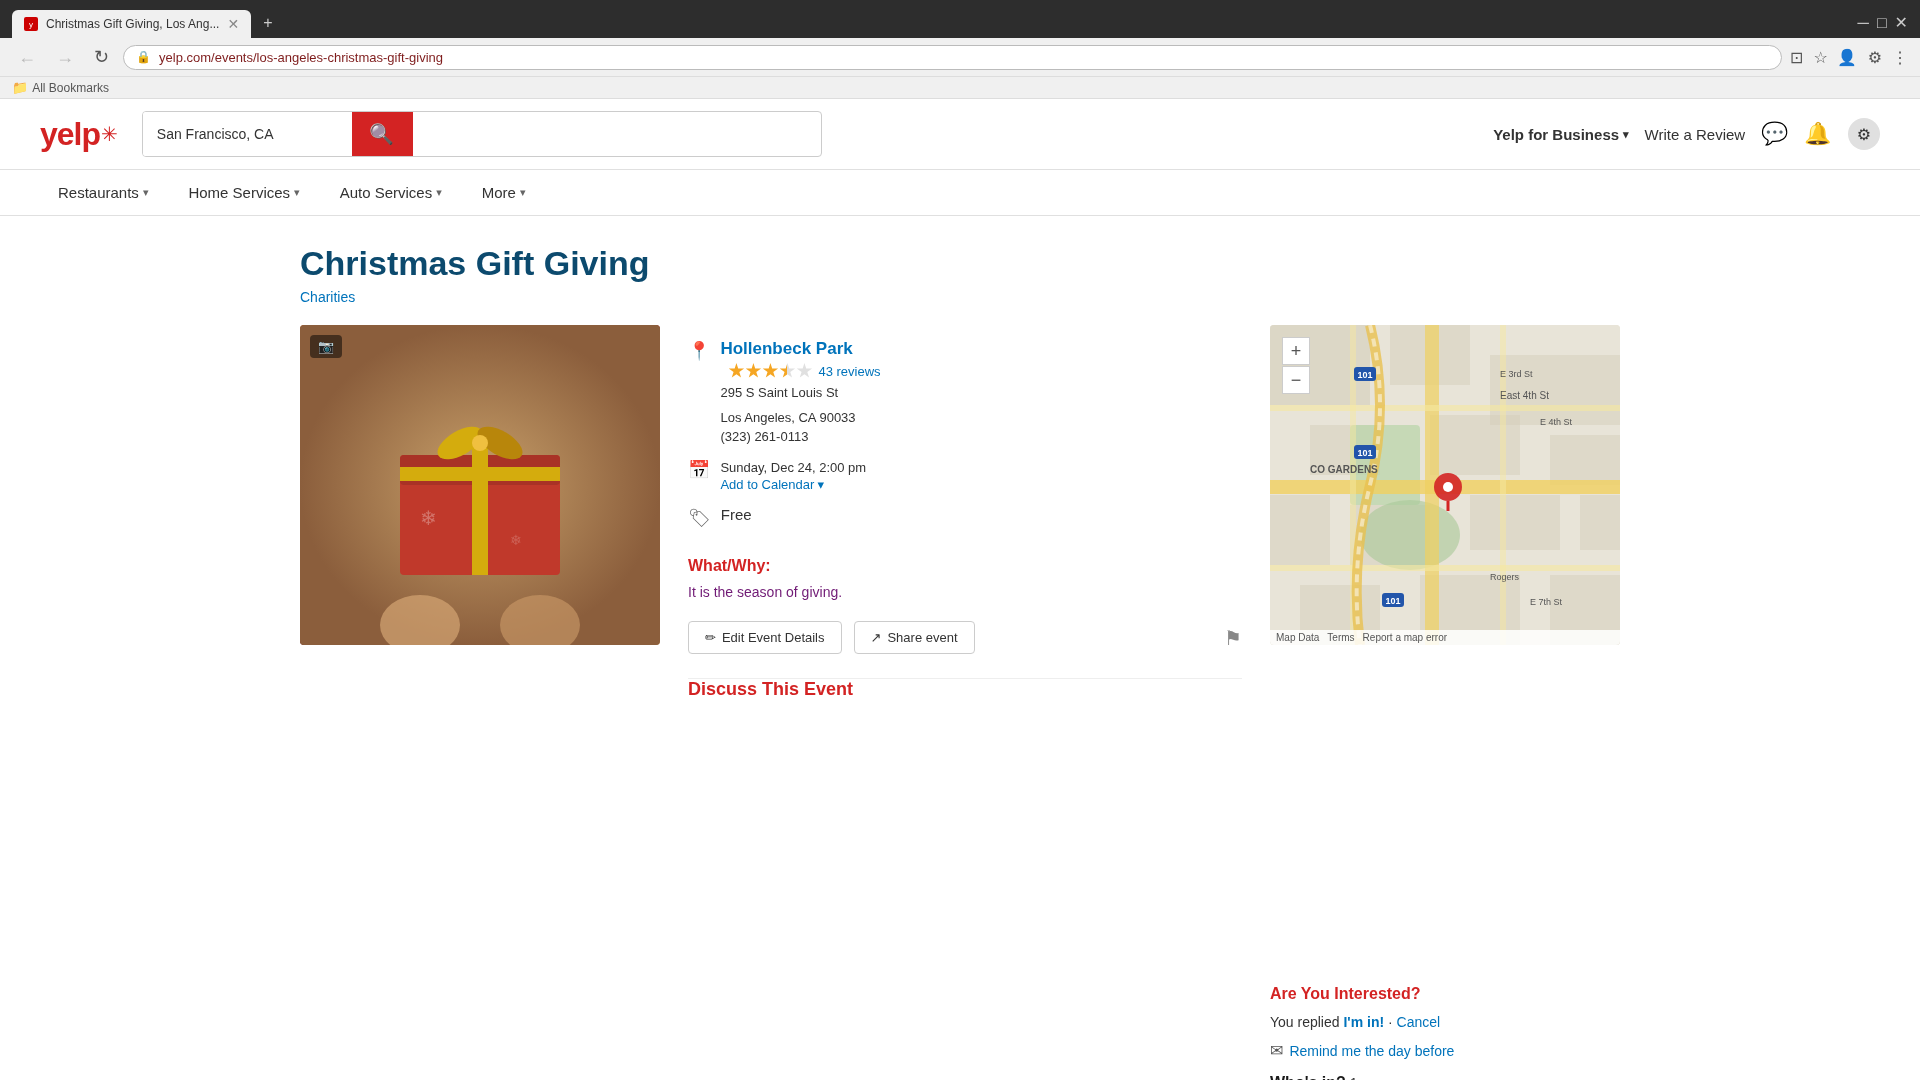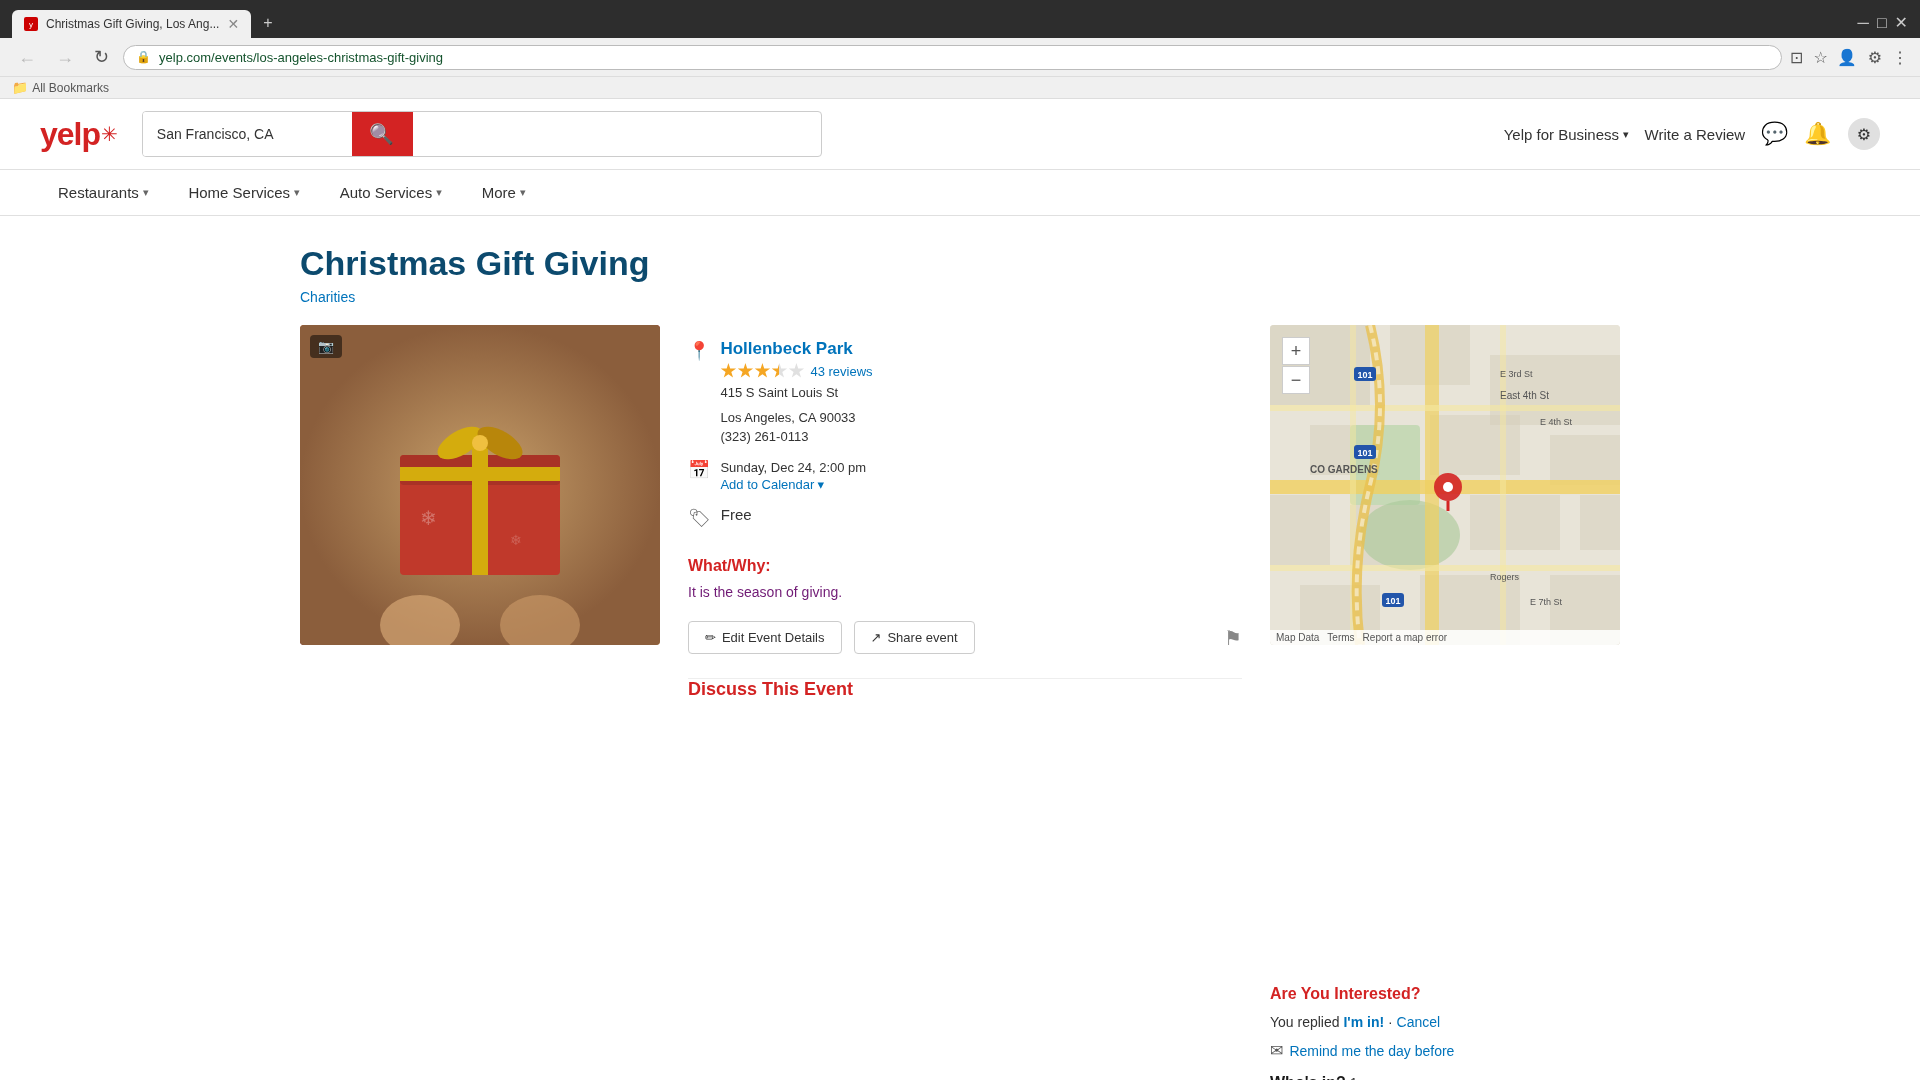--- a/index.html
+++ b/index.html
@@ -16,36 +16,36 @@
     .tab-new { background: transparent; color: #ccc; padding: 6px 10px; border-radius: 6px 6px 0 0; font-size: 16px; cursor: pointer; }
     .browser-tab-bar-end { display: flex; align-items: center; gap: 8px; margin-left: auto; padding-bottom: 6px; }
     .browser-tab-bar-end .win-btn { color: #ccc; font-size: 16px; cursor: pointer; }
 
     
     .browser-toolbar { background: #f0f0f0; padding: 6px 12px; display: flex; align-items: center; gap: 8px; border-bottom: 1px solid #ddd; }
     .nav-btn { background: none; border: none; color: #555; font-size: 18px; cursor: pointer; padding: 2px 6px; border-radius: 4px; }
     .nav-btn.disabled { color: #bbb; cursor: default; }
     .address-bar { flex: 1; display: flex; align-items: center; background: #fff; border: 1.5px solid #bbb; border-radius: 20px; padding: 4px 12px; font-size: 13px; color: #333; gap: 8px; }
     .address-lock { font-size: 12px; color: #555; }
-    .address-text { flex: 1; color: #14532d; }
+    .address-text { flex: 1; color: #7f1d1d; }
     .toolbar-actions { display: flex; align-items: center; gap: 10px; }
     .toolbar-icon { color: #555; font-size: 16px; cursor: pointer; }
     .bookmarks-bar { background: #f0f0f0; padding: 3px 12px; border-bottom: 1px solid #ddd; font-size: 12px; color: #555; display: flex; align-items: center; gap: 4px; }
     .bookmarks-bar-icon { font-size: 13px; }
 
     
     .yelp-header { background: #fff; border-bottom: 1px solid #e0e0e0; padding: 0 40px; }
     .yelp-top { display: flex; align-items: center; gap: 16px; padding: 12px 0; }
     .yelp-logo { display: flex; align-items: center; margin-right: 8px; }
     .search-bar { display: flex; flex: 1; max-width: 680px; border: 1px solid #ccc; border-radius: 4px; overflow: hidden; }
     .search-input { flex: 1; padding: 10px 14px; border: none; outline: none; font-size: 14px; color: #999; border-right: 1px solid #ccc; }
     .search-location { flex: 0 0 200px; padding: 10px 14px; border: none; outline: none; font-size: 14px; color: #333; }
     .search-btn { background: #d32323; border: none; padding: 10px 18px; cursor: pointer; display: flex; align-items: center; justify-content: center; }
     .header-actions { margin-left: auto; display: flex; align-items: center; gap: 16px; }
-    .yelp-business-link { font-size: 15px; color: #333; text-decoration: none; font-weight: 400; display: flex; align-items: center; gap: 4px; }
+    .yelp-business-link { font-size: 15px; color: #333; text-decoration: none; font-weight: 700; display: flex; align-items: center; gap: 4px; }
     .write-review-btn { font-size: 15px; color: #333; text-decoration: none; font-weight: 500; }
     .header-icon { font-size: 22px; color: #555; cursor: pointer; }
     .user-avatar { width: 32px; height: 32px; background: #e0e0e0; border-radius: 50%; display: flex; align-items: center; justify-content: center; font-size: 16px; cursor: pointer; }
 
     
     .yelp-nav { background: #fff; border-bottom: 1px solid #e0e0e0; padding: 0 40px; display: flex; align-items: center; gap: 4px; }
     .nav-item { padding: 14px 18px; font-size: 15px; color: #333; cursor: pointer; display: flex; align-items: center; gap: 4px; font-weight: 500; }
     .nav-chevron { font-size: 11px; color: #666; }
 
     
@@ -55,21 +55,21 @@
     .event-layout { display: flex; gap: 28px; }
     .event-left { flex: 0 0 360px; }
     .event-center { flex: 1; }
     .event-right { flex: 0 0 350px; }
 
     
     .event-image-container { position: relative; width: 360px; height: 320px; border-radius: 4px; overflow: hidden; }
     .event-image-placeholder { width: 100%; height: 100%; background: linear-gradient(160deg, #b8541a 0%, #c0392b 20%, #8b2018 40%, #6b1010 70%, #d4a060 100%); }
     .photo-icon { position: absolute; top: 10px; left: 10px; background: rgba(0,0,0,0.5); color: #fff; padding: 4px 8px; border-radius: 4px; font-size: 13px; cursor: pointer; }
     .venue-name { color: #0073bb; font-size: 17px; font-weight: 600; cursor: pointer; text-decoration: none; }
-    .stars-row { display: flex; align-items: center; gap: 6px; margin: 4px 0; }
+    .stars-row { display: flex; align-items: center; gap: 6px; margin: 4px 8px; }
     .stars { display: flex; gap: 1px; }
     .star { width: 16px; height: 16px; background: #f5a623; clip-path: polygon(50% 0%, 61% 35%, 98% 35%, 68% 57%, 79% 91%, 50% 70%, 21% 91%, 32% 57%, 2% 35%, 39% 35%); }
     .star-empty { width: 16px; height: 16px; background: #e0e0e0; clip-path: polygon(50% 0%, 61% 35%, 98% 35%, 68% 57%, 79% 91%, 50% 70%, 21% 91%, 32% 57%, 2% 35%, 39% 35%); }
     .reviews-count { color: #0073bb; font-size: 13px; cursor: pointer; }
     .venue-address { font-size: 13px; color: #333; line-height: 1.6; margin-top: 4px; }
     .venue-phone { font-size: 13px; color: #333; }
     .detail-row { display: flex; align-items: flex-start; gap: 10px; margin: 14px 0; }
     .detail-icon { font-size: 18px; color: #666; margin-top: 1px; flex-shrink: 0; }
     .detail-text { font-size: 13px; color: #333; line-height: 1.5; }
     .add-calendar { color: #0073bb; font-size: 13px; cursor: pointer; display: flex; align-items: center; gap: 3px; }
@@ -251,21 +251,21 @@
           <div class="stars-row">
             <div class="stars">
               <div class="star"></div>
               <div class="star"></div>
               <div class="star"></div>
               <div class="star" style="background: linear-gradient(90deg, #f5a623 50%, #e0e0e0 50%);"></div>
               <div class="star-empty"></div>
             </div>
             <span class="reviews-count">43 reviews</span>
           </div>
-          <div class="venue-address">415 S Saint Louis St</div>
+          <div class="venue-address">295 S Saint Louis St</div>
           <div class="venue-address">Los Angeles, CA 90033</div>
           <div class="venue-phone">(323) 261-0113</div>
         </div>
       </div>
 
       <div class="detail-row">
         <span class="detail-icon">📅</span>
         <div>
           <div class="detail-text">Sunday, Dec 24, 2:00 pm</div>
           <div class="add-calendar">

